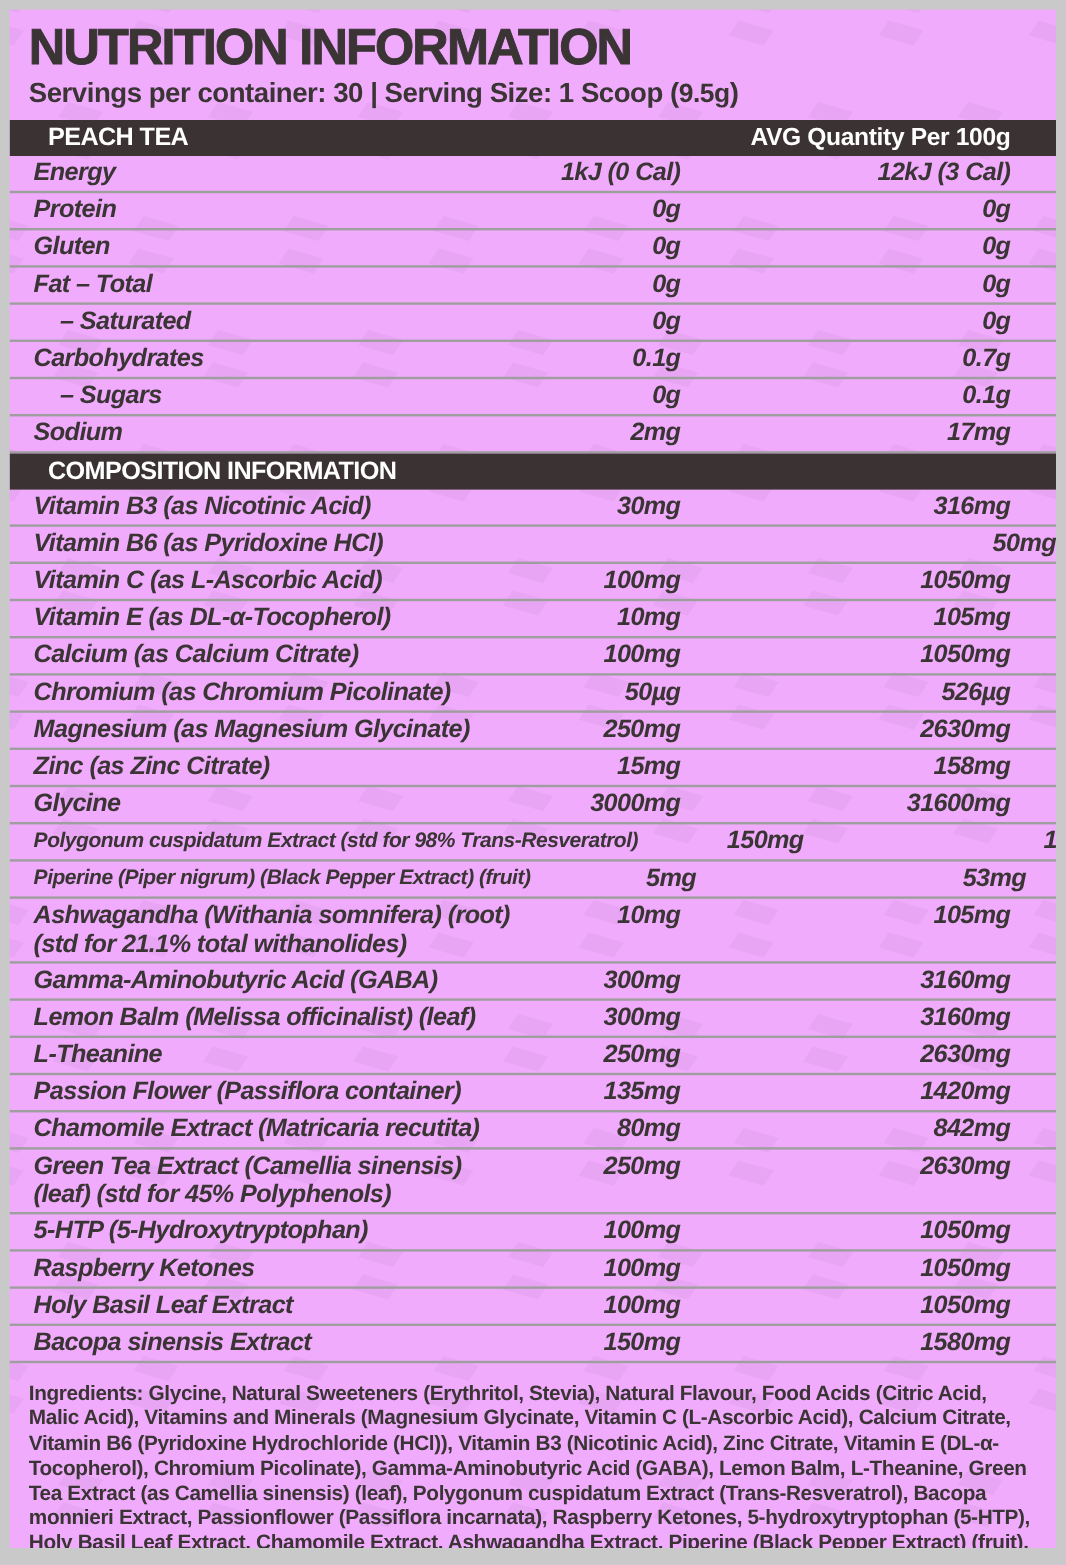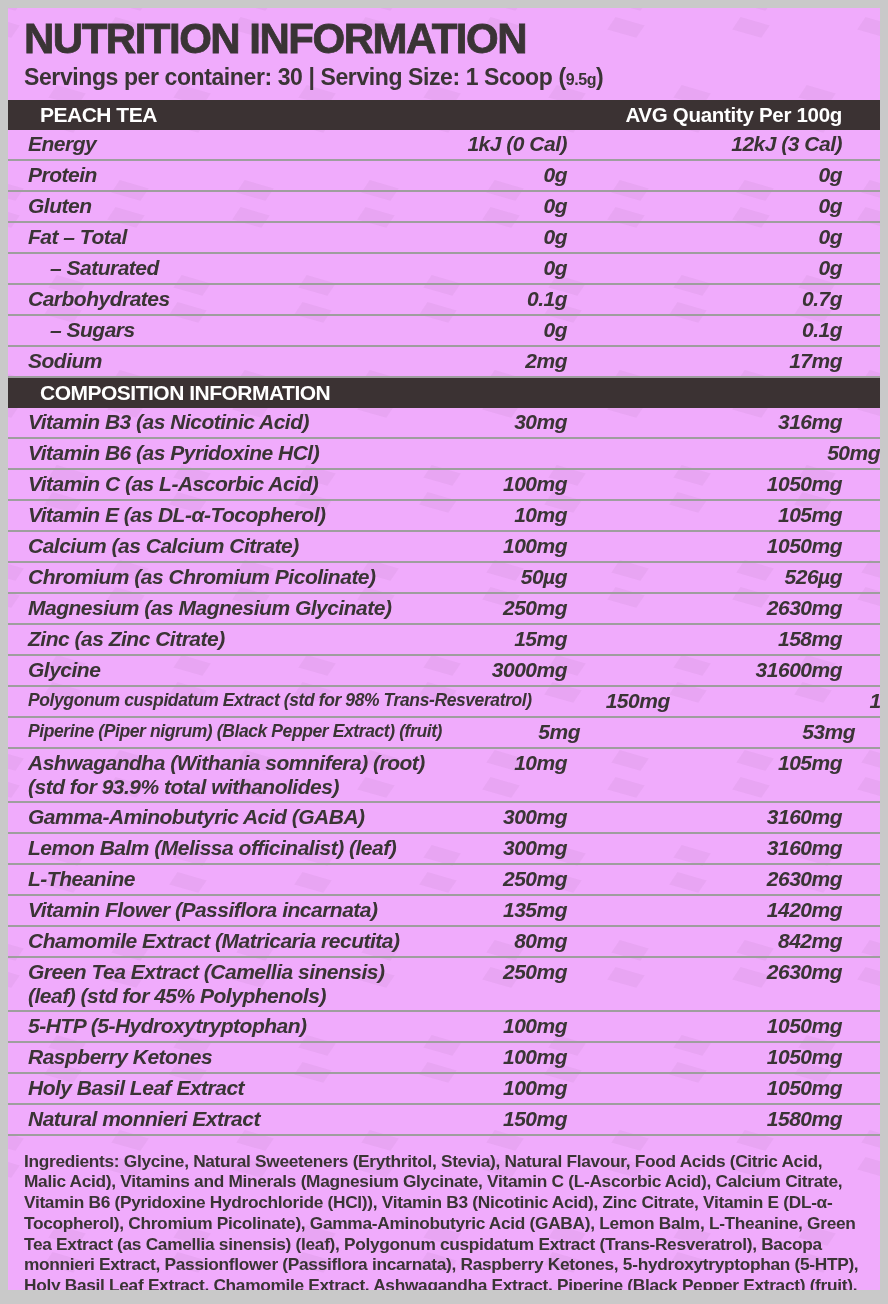--- a/index.html
+++ b/index.html
@@ -23,21 +23,21 @@
   .title {
     margin:10px 16px 0;
     font-size:42px; font-weight:700; letter-spacing:-1.5px;
     -webkit-text-stroke:0.8px #3a3435;
     line-height:1.02;
   }
   .servings {
     margin:3px 16px 9px;
     font-size:23px; font-weight:700; letter-spacing:-0.4px;
   }
-  .servings .wt { font-size:16px; }
+  .servings .wt { font-size:22px; }
 
   .bar {
     background:#3b3233; color:#ffffff;
     display:flex; align-items:center;
     height:30px; font-size:20.5px; font-weight:700; letter-spacing:-0.3px;
   }
   .bar .c-name { flex:1 1 auto; padding-left:32px; }
   .bar .c-serv { flex:0 0 330px; text-align:right; }
   .bar .c-100  { flex:0 0 275px; text-align:right; padding-right:38px; }
   .bar.single .c-name { flex:1; }
@@ -623,21 +623,21 @@
     <div class="c-100">1580mg</div>
   </div>
 
   <div class="row small">
     <div class="c-name">Piperine (Piper nigrum) (Black Pepper Extract) (fruit)</div>
     <div class="c-serv">5mg</div>
     <div class="c-100">53mg</div>
   </div>
 
   <div class="row">
-    <div class="c-name">Ashwagandha (Withania somnifera) (root) (std for 93.9% total withanolides)</div>
+    <div class="c-name">Ashwagandha (Withania somnifera) (root) (std for 21.1% total withanolides)</div>
     <div class="c-serv">10mg</div>
     <div class="c-100">105mg</div>
   </div>
 
   <div class="row">
     <div class="c-name">Gamma-Aminobutyric Acid (GABA)</div>
     <div class="c-serv">300mg</div>
     <div class="c-100">3160mg</div>
   </div>
 
@@ -647,21 +647,21 @@
     <div class="c-100">3160mg</div>
   </div>
 
   <div class="row">
     <div class="c-name">L-Theanine</div>
     <div class="c-serv">250mg</div>
     <div class="c-100">2630mg</div>
   </div>
 
   <div class="row">
-    <div class="c-name">Vitamin Flower (Passiflora incarnata)</div>
+    <div class="c-name">Passion Flower (Passiflora container)</div>
     <div class="c-serv">135mg</div>
     <div class="c-100">1420mg</div>
   </div>
 
   <div class="row">
     <div class="c-name">Chamomile Extract (Matricaria recutita)</div>
     <div class="c-serv">80mg</div>
     <div class="c-100">842mg</div>
   </div>
 
@@ -683,21 +683,21 @@
     <div class="c-100">1050mg</div>
   </div>
 
   <div class="row">
     <div class="c-name">Holy Basil Leaf Extract</div>
     <div class="c-serv">100mg</div>
     <div class="c-100">1050mg</div>
   </div>
 
   <div class="row">
-    <div class="c-name">Natural monnieri Extract</div>
+    <div class="c-name">Bacopa sinensis Extract</div>
     <div class="c-serv">150mg</div>
     <div class="c-100">1580mg</div>
   </div>
 </div>
 
     <div class="ingredients">Ingredients: Glycine, Natural Sweeteners (Erythritol, Stevia), Natural Flavour, Food Acids (Citric Acid, Malic Acid), Vitamins and Minerals (Magnesium Glycinate, Vitamin C (L-Ascorbic Acid), Calcium Citrate, Vitamin B6 (Pyridoxine Hydrochloride (HCl)), Vitamin B3 (Nicotinic Acid), Zinc Citrate, Vitamin E (DL-α-Tocopherol), Chromium Picolinate), Gamma-Aminobutyric Acid (GABA), Lemon Balm, L-Theanine, Green Tea Extract (as Camellia sinensis) (leaf), Polygonum cuspidatum Extract (Trans-Resveratrol), Bacopa monnieri Extract, Passionflower (Passiflora incarnata), Raspberry Ketones, 5-hydroxytryptophan (5-HTP), Holy Basil Leaf Extract, Chamomile Extract, Ashwagandha Extract, Piperine (Black Pepper Extract) (fruit).</div>
 
   </div>
 </div>
 

